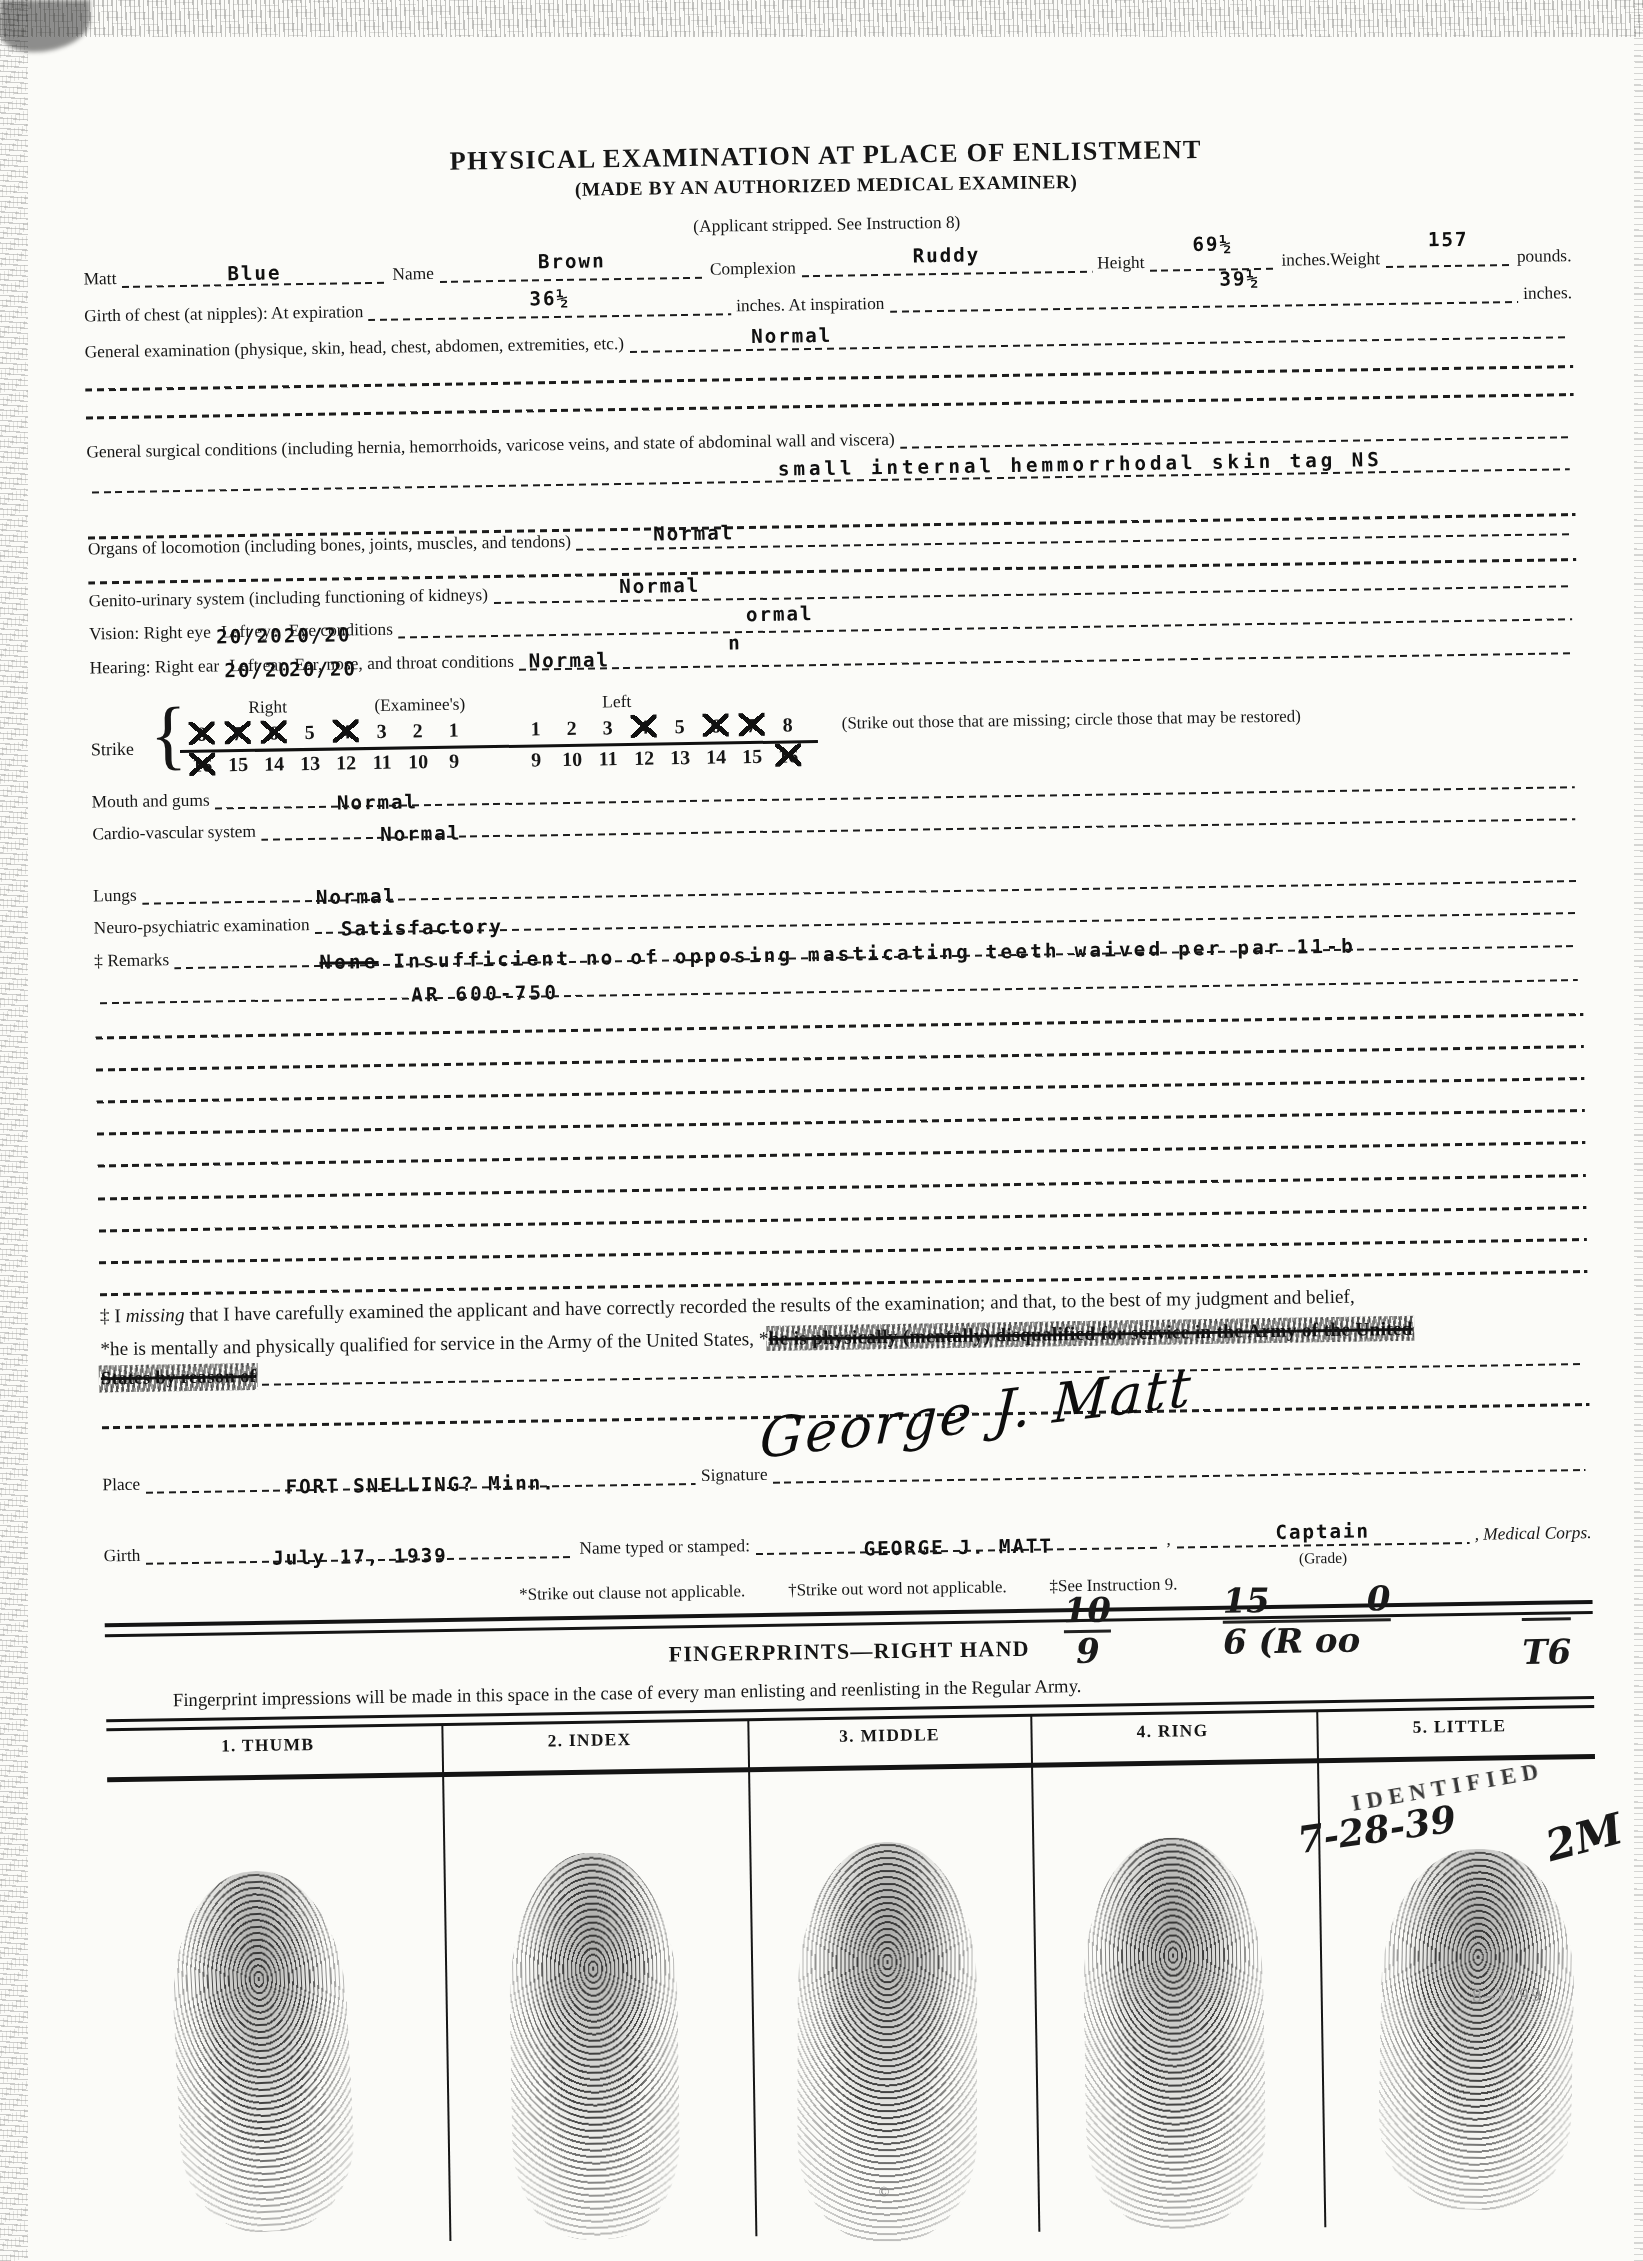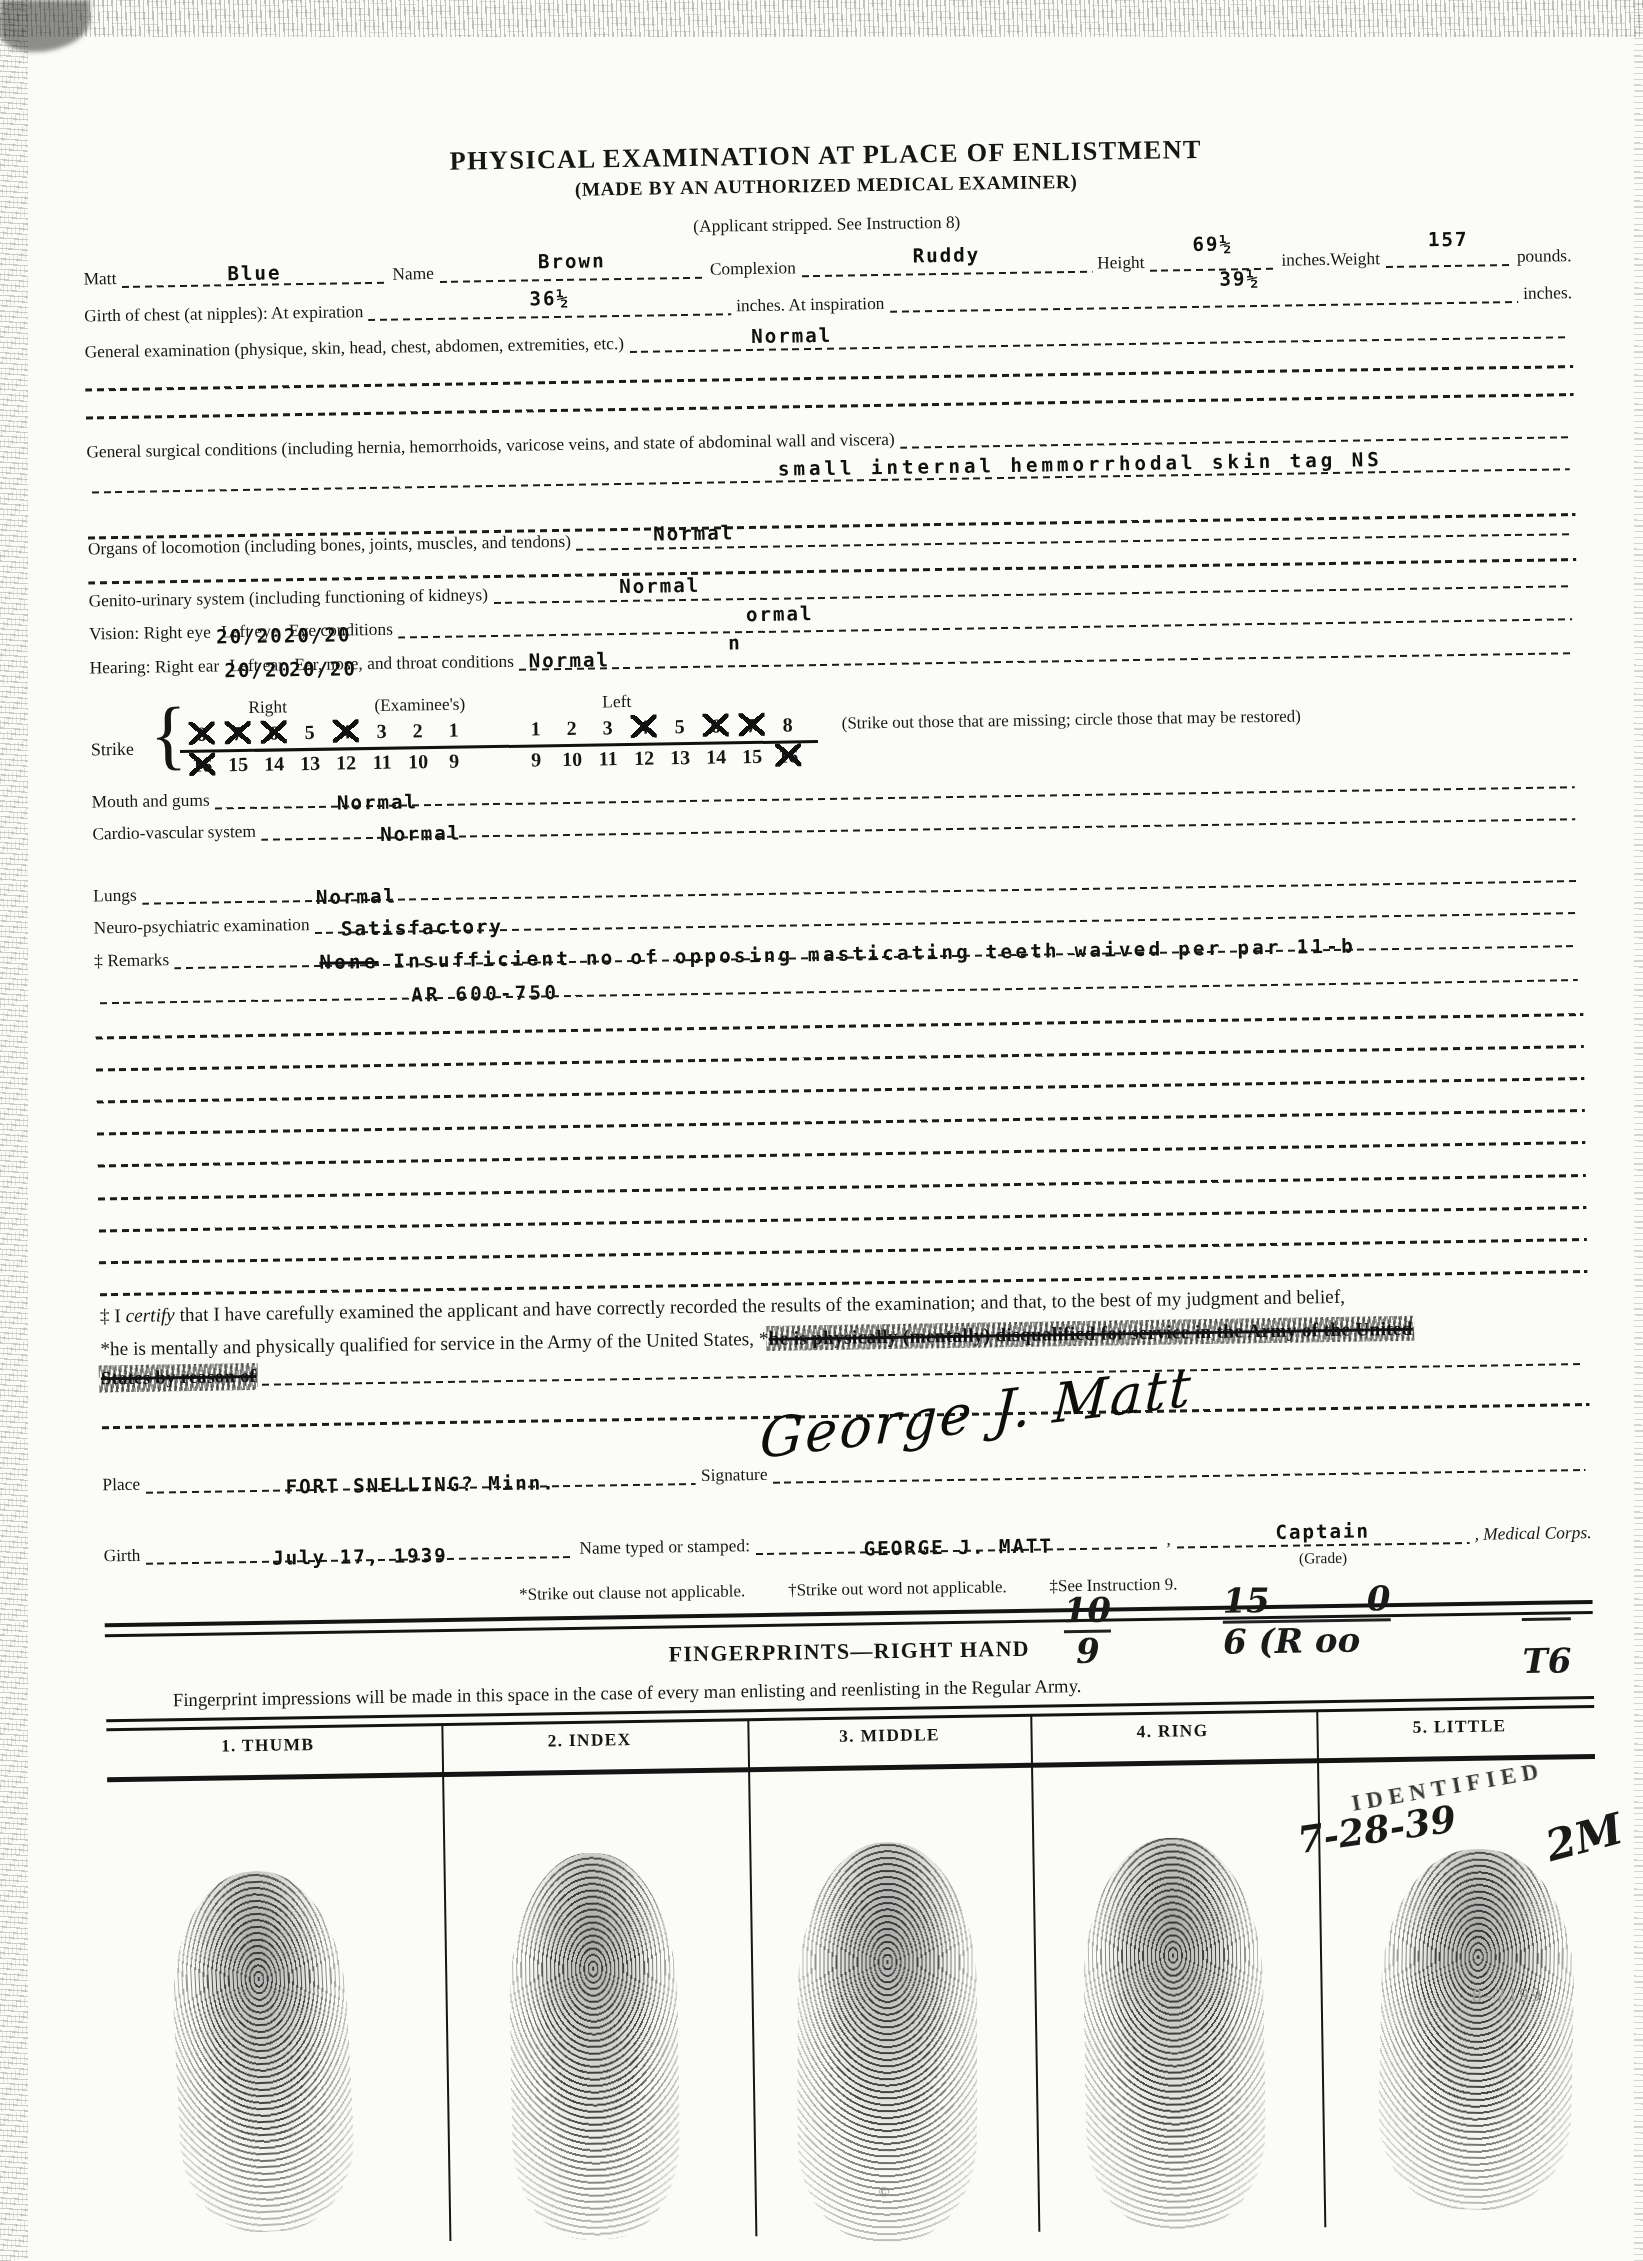--- a/index.html
+++ b/index.html
@@ -69,21 +69,21 @@
   .foot{position:absolute;left:97px;right:58px;text-align:center;font-size:17px;}
   .foot span{margin:0 19.3px;}
   .rule{position:absolute;left:97px;right:58px;height:3.9px;background:#141414;}
 
   .fp-head{font-weight:bold;font-size:22px;letter-spacing:1.3px;}
   .fp-note{position:absolute;left:164px;font-size:18.7px;}
   .hand{font-family:"DejaVu Serif",serif;font-style:italic;font-weight:600;color:#1a1a1a;}
   .frac{position:absolute;display:flex;flex-direction:column;align-items:center;font-size:34px;line-height:1.05;}
   .frac .bar{align-self:stretch;border-top:3.9px solid #222;margin:1.3px 0;}
   .frac2top{display:flex;gap:97px;}
-  .overbar{border-top:3.9px solid #222;padding-top:20px;}
+  .overbar{border-top:3.9px solid #222;padding-top:11px;}
   .stamp{position:absolute;left:1340px;top:1784px;font-weight:bold;font-size:23px;
      letter-spacing:5.8px;transform:rotate(-9deg);opacity:.85;filter:blur(0.2px);}
   .stamp-date{position:absolute;left:1286px;top:1816px;font-size:37px;transform:rotate(-7deg);}
   .stamp-init{position:absolute;left:1534px;top:1824px;font-size:43px;transform:rotate(-14deg);}
 
   .vline{position:absolute;top:1719px;bottom:26px;width:1.9px;background:#161616;}
   .fp-col-label{position:absolute;top:1726px;font-weight:bold;font-size:17.4px;letter-spacing:1.3px;
      text-align:center;width:258px;}
   .print{position:absolute;border-radius:48% 48% 44% 44%/38% 38% 26% 26%;opacity:.92;
      background:repeating-radial-gradient(ellipse 84px 129px at 50% 30%,rgba(25,25,25,.85) 0 1.3px,rgba(255,255,255,0) 1.3px 4.2px);
@@ -313,21 +313,21 @@
     <div class="dashline" style="top:1025px"></div>
     <div class="dashline" style="top:1057px"></div>
     <div class="dashline" style="top:1089px"></div>
     <div class="dashline" style="top:1121px"></div>
     <div class="dashline" style="top:1153px"></div>
     <div class="dashline" style="top:1186px"></div>
     <div class="dashline" style="top:1218px"></div>
     <div class="dashline" style="top:1250px"></div>
     <div class="dashline" style="top:1282px"></div>
 
-    <div class="para" style="top:1294px"><span>‡ I </span><i>certify</i><span> that I have carefully examined the applicant and have correctly recorded the results of the examination; and that, to the best of my judgment and belief,</span></div>
+    <div class="para" style="top:1294px"><span>‡ I </span><i>missing</i><span> that I have carefully examined the applicant and have correctly recorded the results of the examination; and that, to the best of my judgment and belief,</span></div>
     <div class="para" style="top:1327px"><span>*he is mentally and physically qualified for service in the Army of the United States, *</span><span class="oblit">he is physically (mentally) disqualified for service in the Army of the United</span></div>
     <div class="row" style="top:1351px;height:28px">
       <span class="lbl oblit" style="font-size:18.7px">States by reason of</span>
       <span class="blank"></span>
     </div>
     <div class="dashline" style="top:1415px"></div>
 
     <div class="row" style="top:1449px;height:36px">
       <span class="lbl">Place</span>
       <span class="blank" style="flex-grow:1.05">

